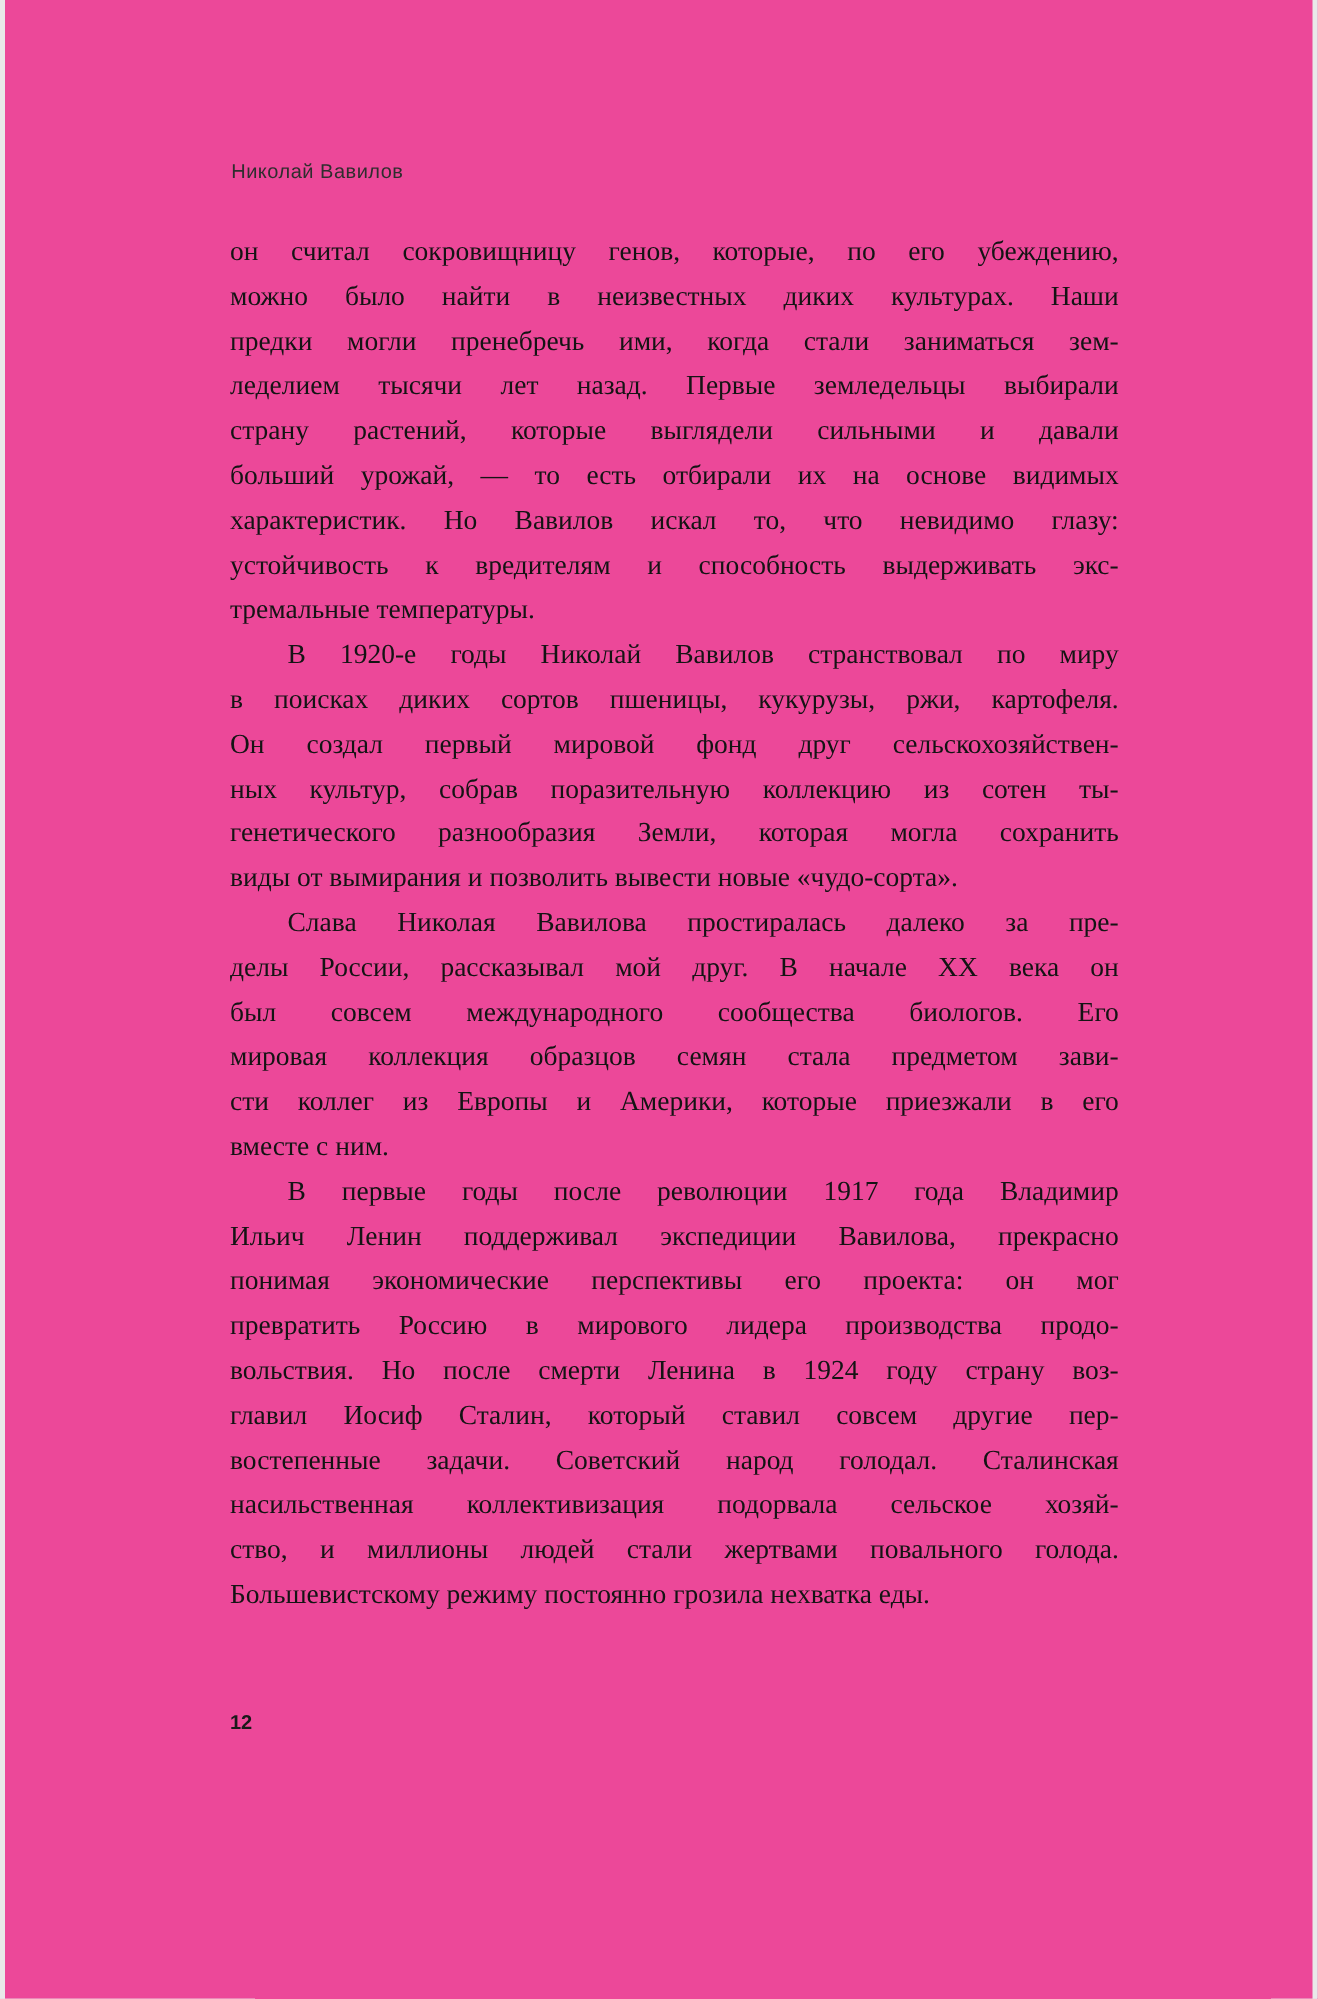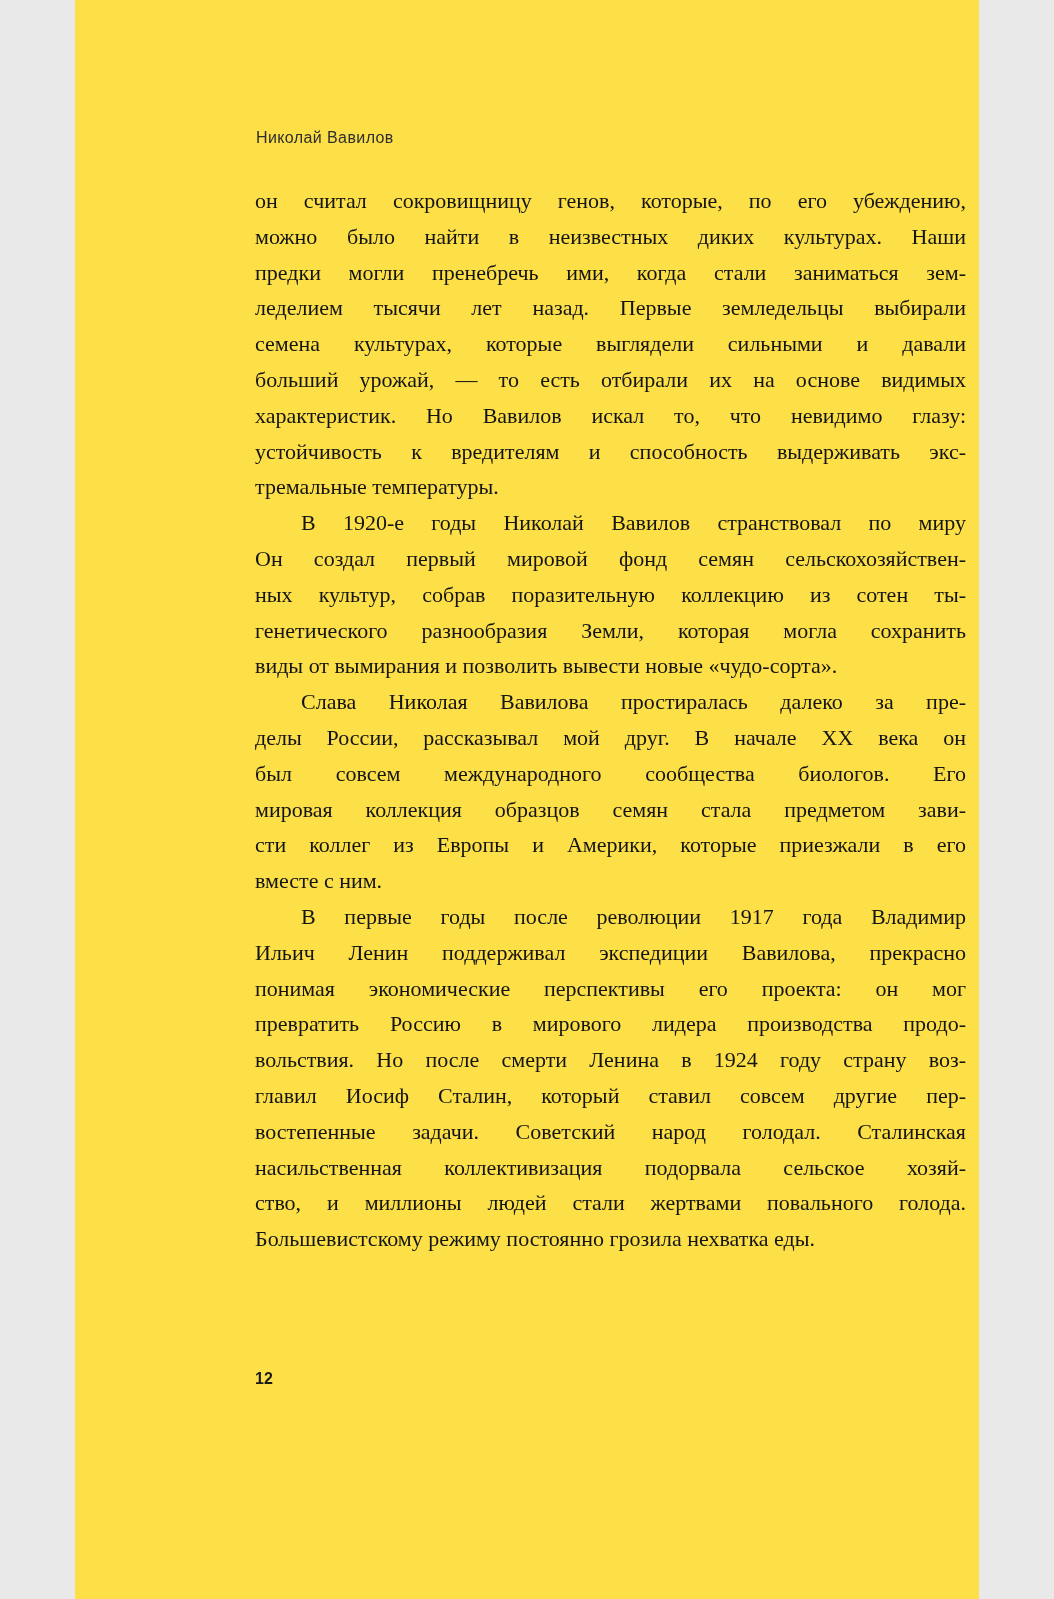--- a/index.html
+++ b/index.html
@@ -2,24 +2,24 @@
 <html><head>
 <meta charset="utf-8">
 <style>
   html, body {
     margin: 0;
     padding: 0;
     background: #e9e9e9;
   }
   .page {
     position: relative;
-    width: 904px;
+    width: 1046px;
     height: 1599px;
     margin: 0 auto;
-    background: #fde047;
+    background: #ec4899;
     overflow: hidden;
     font-family: "Liberation Serif", serif;
   }
   .running-head {
     position: absolute;
     left: 181px;
     top: 129px;
     font-family: "Liberation Sans", sans-serif;
     font-size: 16px;
     letter-spacing: 0.4px;
@@ -64,29 +64,30 @@
 
 <div class="page">
   <div class="running-head">Николай Вавилов</div>
 
   <div class="body-text">
       <div class="paragraph">
         <div class="line">он считал сокровищницу генов, которые, по его убеждению,</div>
         <div class="line">можно было найти в неизвестных диких культурах. Наши</div>
         <div class="line">предки могли пренебречь ими, когда стали заниматься зем-</div>
         <div class="line">леделием тысячи лет назад. Первые земледельцы выбирали</div>
-        <div class="line">семена культурах, которые выглядели сильными и давали</div>
+        <div class="line">страну растений, которые выглядели сильными и давали</div>
         <div class="line">больший урожай, — то есть отбирали их на основе видимых</div>
         <div class="line">характеристик. Но Вавилов искал то, что невидимо глазу:</div>
         <div class="line">устойчивость к вредителям и способность выдерживать экс-</div>
         <div class="line last">тремальные температуры.</div>
       </div>
       <div class="paragraph indent">
         <div class="line">В 1920-е годы Николай Вавилов странствовал по миру</div>
-        <div class="line">Он создал первый мировой фонд семян сельскохозяйствен-</div>
+        <div class="line">в поисках диких сортов пшеницы, кукурузы, ржи, картофеля.</div>
+        <div class="line">Он создал первый мировой фонд друг сельскохозяйствен-</div>
         <div class="line">ных культур, собрав поразительную коллекцию из сотен ты-</div>
         <div class="line">генетического разнообразия Земли, которая могла сохранить</div>
         <div class="line last">виды от вымирания и позволить вывести новые «чудо-сорта».</div>
       </div>
       <div class="paragraph indent">
         <div class="line">Слава Николая Вавилова простиралась далеко за пре-</div>
         <div class="line">делы России, рассказывал мой друг. В начале XX века он</div>
         <div class="line">был совсем международного сообщества биологов. Его</div>
         <div class="line">мировая коллекция образцов семян стала предметом зави-</div>
         <div class="line">сти коллег из Европы и Америки, которые приезжали в его</div>

